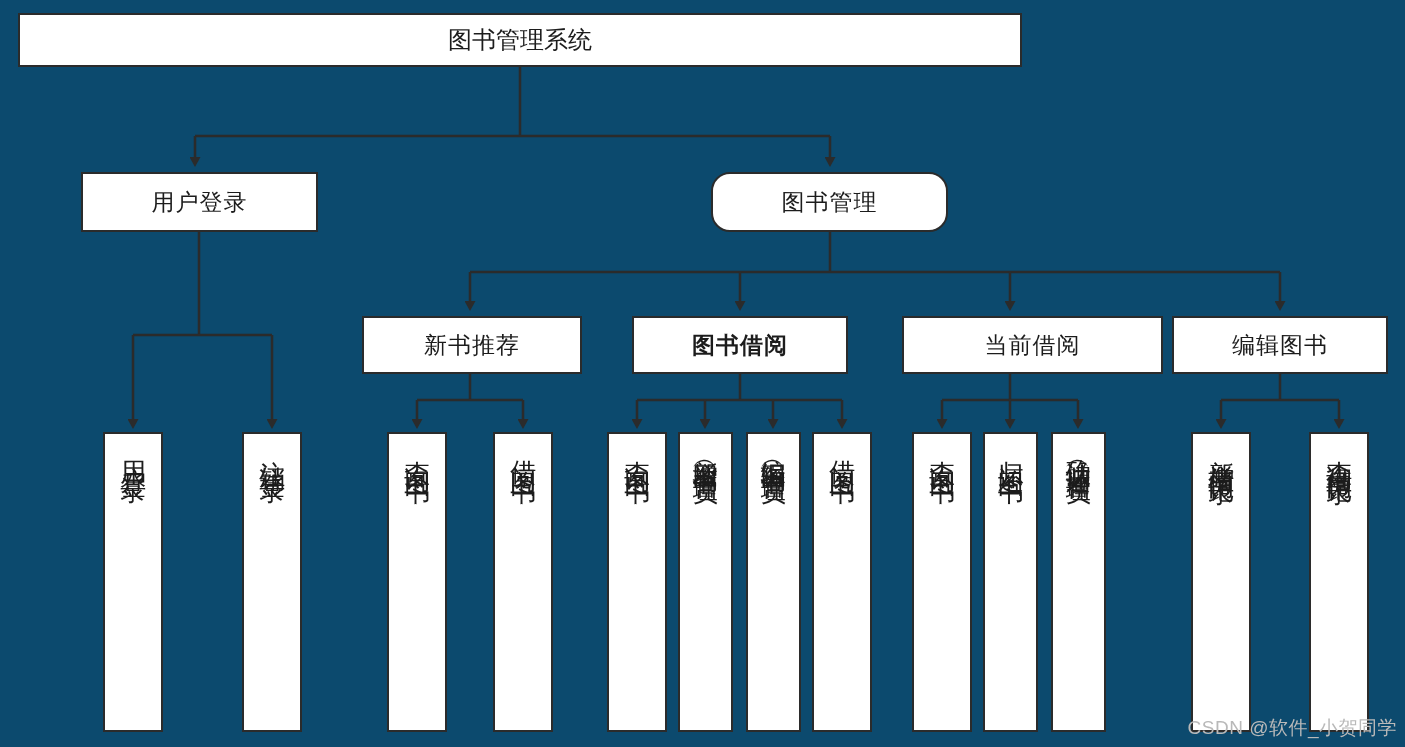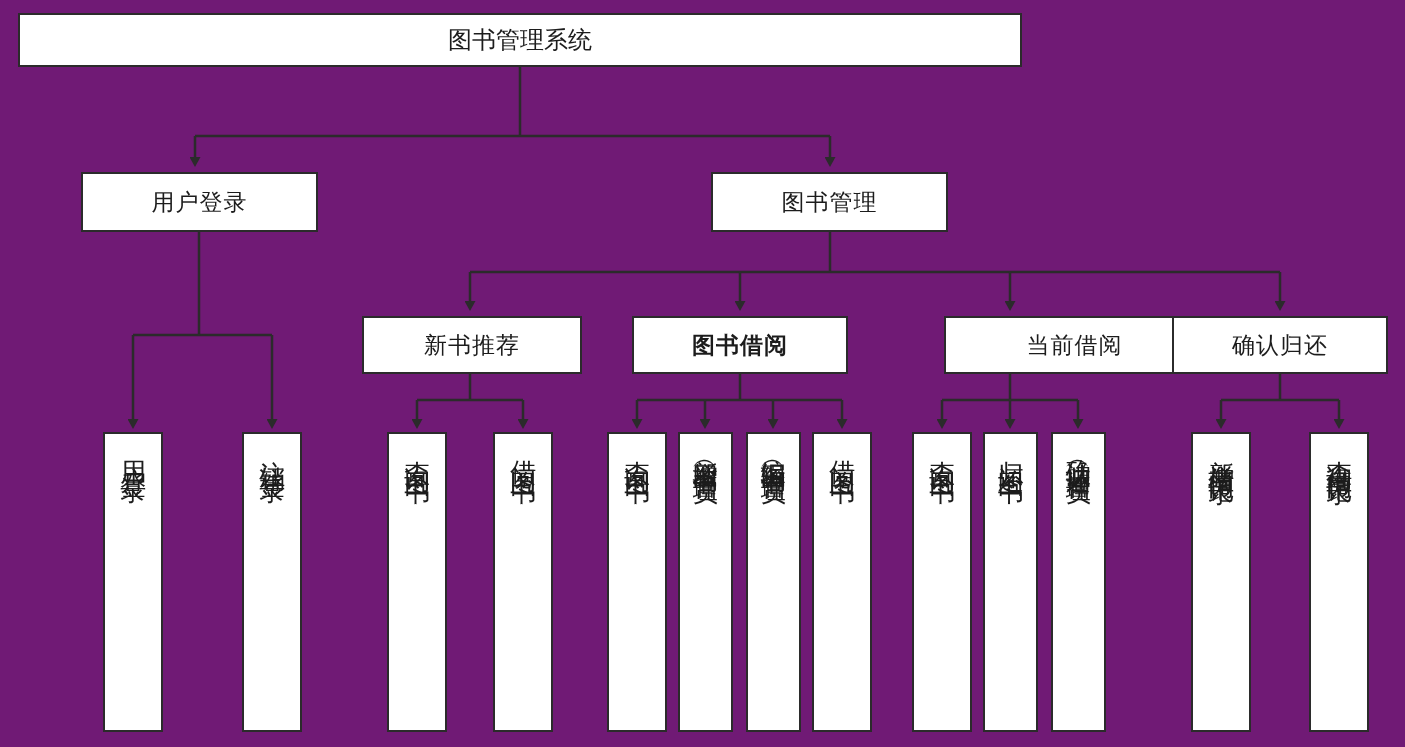--- a/index.html
+++ b/index.html
@@ -1,20 +1,20 @@
 <!DOCTYPE html>
 <html><head>
 <meta charset="utf-8">
 <style>
   html,body{margin:0;padding:0;background:#ffffff;}
   body{
     font-family:"Liberation Sans","DejaVu Sans",sans-serif;
     width:1405px;height:747px;overflow:hidden;position:relative;
   }
-  #stage{position:relative;width:1405px;height:747px;background:#701a75;}
+  #stage{position:relative;width:1405px;height:747px;background:#0c4a6e;}
   svg#wires{position:absolute;left:0;top:0;width:1405px;height:747px;}
 
   .node{
     position:absolute;
     box-sizing:border-box;
     background:#ffffff;
     border:2.5px solid #2b2b2b;
     display:flex;
     align-items:center;
     justify-content:center;
@@ -108,35 +108,35 @@
     </g>
   </svg>
 
   <div class="node root" style="left:18px;top:13px;width:1004px;height:54px;">
     <span>图书管理系统</span>
   </div>
 
   <div class="node h" style="left:81px;top:172px;width:237px;height:60px;">
     <span>用户登录</span>
   </div>
-  <div class="node h" style="left:711px;top:172px;width:237px;height:60px;">
+  <div class="node h" style="left:711px;top:172px;width:237px;height:60px;border-radius:19px;">
     <span>图书管理</span>
   </div>
 
   <div class="node h" style="left:362px;top:316px;width:220px;height:58px;">
     <span>新书推荐</span>
   </div>
   <div class="node h" style="left:632px;top:316px;width:216px;height:58px;font-weight:bold;">
     <span>图书借阅</span>
   </div>
-  <div class="node h" style="left:944px;top:316px;width:261px;height:58px;">
+  <div class="node h" style="left:902px;top:316px;width:261px;height:58px;">
     <span>当前借阅</span>
   </div>
   <div class="node h" style="left:1172px;top:316px;width:216px;height:58px;">
-    <span>确认归还</span>
+    <span>编辑图书</span>
   </div>
 
   <div class="node v" style="left:103px;top:432px;width:60px;height:300px;">
     <span class="vtext">用户登录</span>
   </div>
   <div class="node v" style="left:242px;top:432px;width:60px;height:300px;">
     <span class="vtext">注销登录</span>
   </div>
 
   <div class="node v" style="left:387px;top:432px;width:60px;height:300px;">
@@ -169,14 +169,15 @@
     <span class="vtext tall">确认归还（管理员）</span>
   </div>
 
   <div class="node v" style="left:1191px;top:432px;width:60px;height:300px;">
     <span class="vtext mid">新增借阅记录</span>
   </div>
   <div class="node v" style="left:1309px;top:432px;width:60px;height:300px;">
     <span class="vtext mid">查询借阅记录</span>
   </div>
 
+  <div class="watermark">CSDN @软件_小贺同学</div>
 
 </div>
 
 </body></html>

